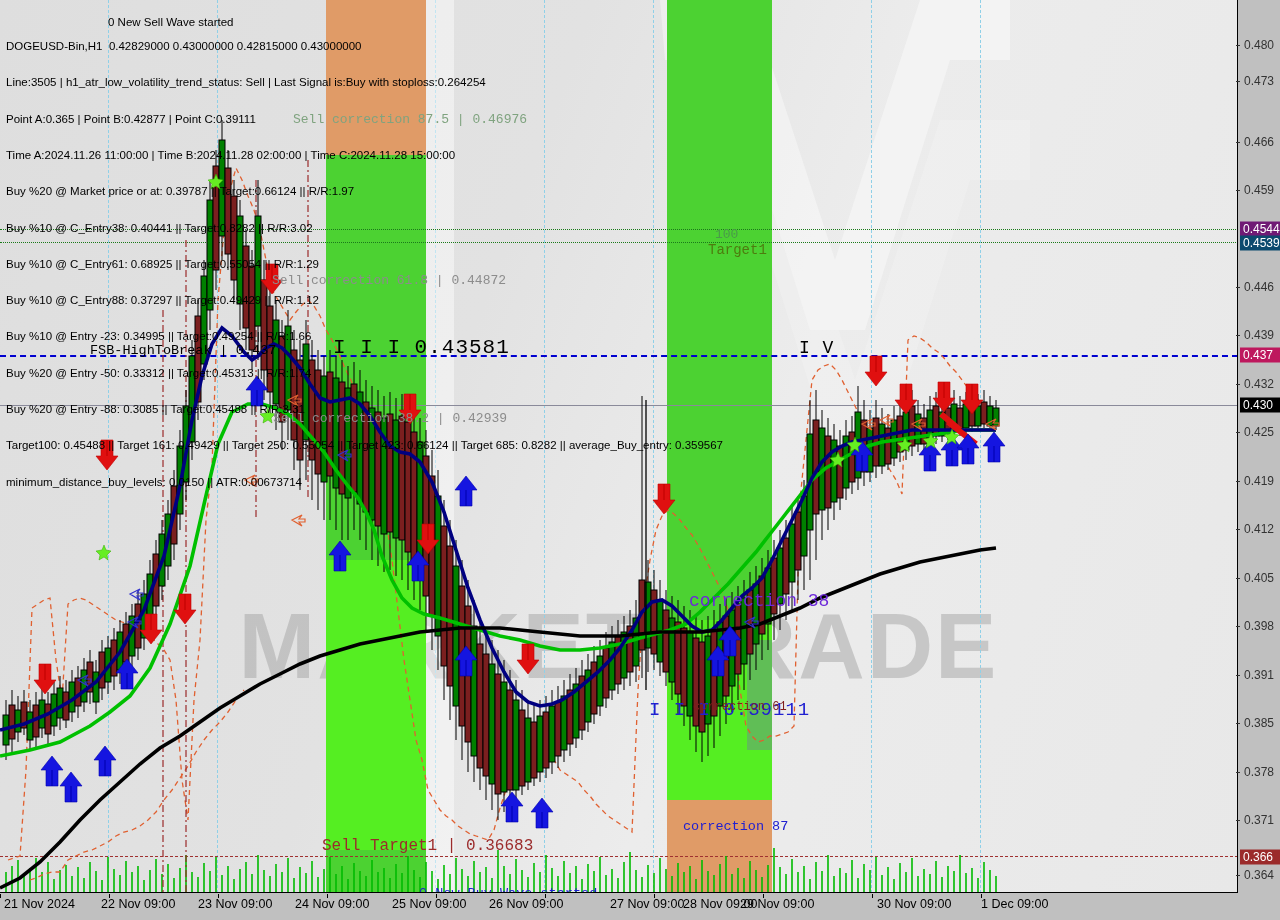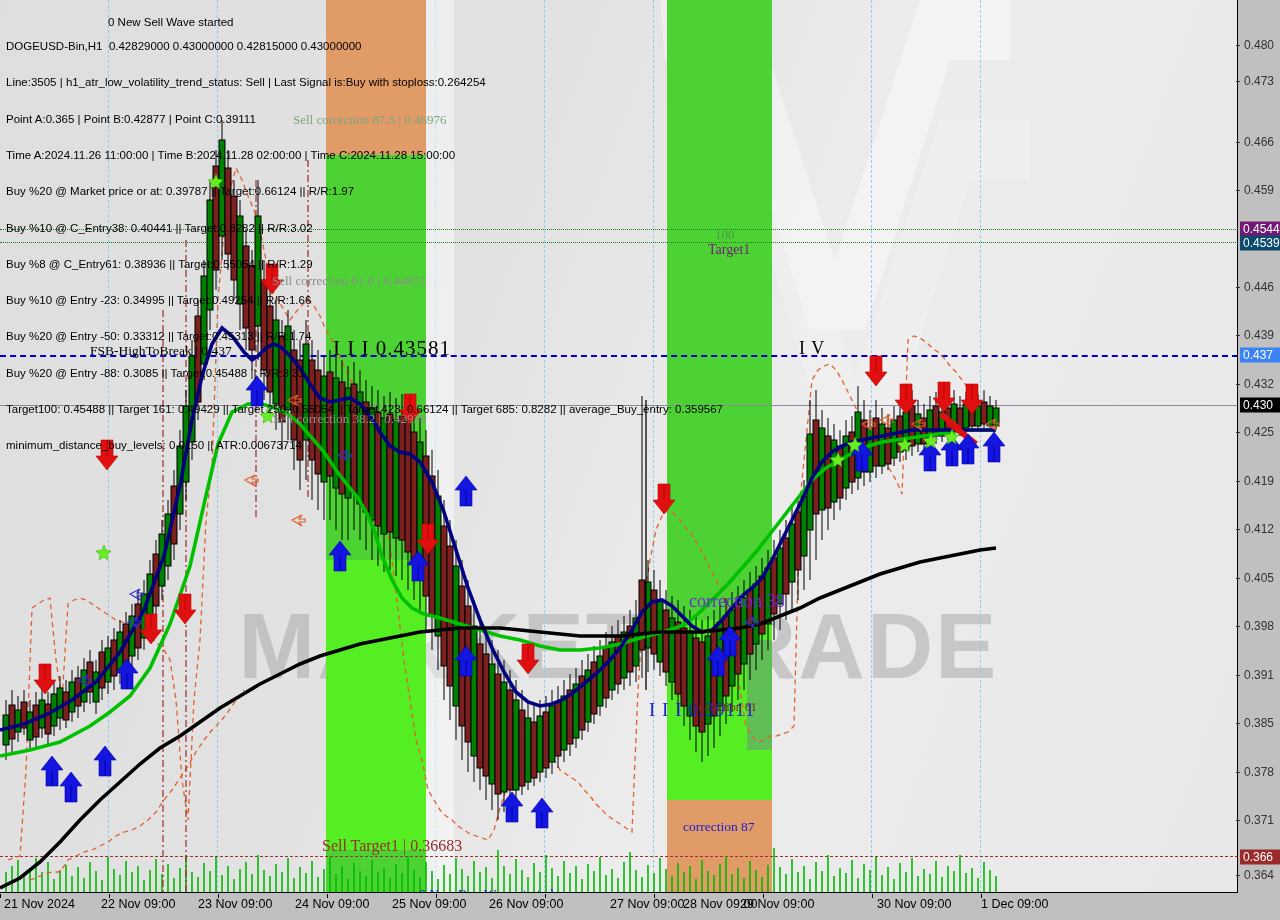--- a/index.html
+++ b/index.html
@@ -73,21 +73,21 @@
   
   #overlap-sell {
     position: absolute; left: 108px; top: 16.2px;
     font-size: 11.5px; color: #000; white-space: pre; z-index: 41;
   }
   
   .annot {
     position: absolute;
     white-space: nowrap;
     z-index: 30;
-    font-family: Liberation Serif, serif;
+    font-family: Liberation Mono, monospace;
   }
   
   #pricescale {
     position: absolute;
     left: 1239px; top: 0;
     width: 41px; height: 893px;
     background: #c0c0c0;
     border-left: 0;
   }
   .ptick {
@@ -814,37 +814,38 @@
       <line x1="646" y1="400" x2="646" y2="690" stroke="#000" stroke-width="1.3"></line>
     </svg>
 
     <div id="header-text">
       <div class="row">DOGEUSD-Bin,H1  0.42829000 0.43000000 0.42815000 0.43000000</div>
       <div class="row">Line:3505 | h1_atr_low_volatility_trend_status: Sell | Last Signal is:Buy with stoploss:0.264254</div>
       <div class="row">Point A:0.365 | Point B:0.42877 | Point C:0.39111</div>
       <div class="row">Time A:2024.11.26 11:00:00 | Time B:2024.11.28 02:00:00 | Time C:2024.11.28 15:00:00</div>
       <div class="row">Buy %20 @ Market price or at: 0.39787 || Target:0.66124 || R/R:1.97</div>
       <div class="row">Buy %10 @ C_Entry38: 0.40441 || Target:0.8282 || R/R:3.02</div>
-      <div class="row">Buy %8 @ C_Entry61: 0.38936 || Target:0.55054 || R/R:1.29</div>
+      <div class="row">Buy %10 @ C_Entry61: 0.68925 || Target:0.55054 || R/R:1.29</div>
+      <div class="row">Buy %10 @ C_Entry88: 0.37297 || Target:0.49429 || R/R:1.12</div>
       <div class="row">Buy %10 @ Entry -23: 0.34995 || Target:0.49254 || R/R:1.66</div>
       <div class="row">Buy %20 @ Entry -50: 0.33312 || Target:0.45313 || R/R:1.74</div>
       <div class="row">Buy %20 @ Entry -88: 0.3085 || Target:0.45488 || R/R:3.31</div>
       <div class="row">Target100: 0.45488 || Target 161: 0.49429 || Target 250: 0.55054 || Target 423: 0.66124 || Target 685: 0.8282 || average_Buy_entry: 0.359567</div>
       <div class="row">minimum_distance_buy_levels: 0.0150 || ATR:0.00673714</div>
     </div>
     <div id="overlap-sell">0 New Sell Wave started</div>
 
     <div class="annot" style="left:272px;top:273px;color:#8c8c8c;font-size:13px;">Sell correction 61.8 | 0.44872</div>
     <div class="annot" style="left:293px;top:112px;color:#7fa37f;font-size:13px;">Sell correction 87.5 | 0.46976</div>
     <div class="annot" style="left:90px;top:343px;color:#000;font-size:13.5px;">FSB-HighToBreak | 0.437</div>
     <div class="annot" style="left:333px;top:336px;color:#000;font-size:21px;letter-spacing:1px;">I I I 0.43581</div>
     <div class="annot" style="left:799px;top:338px;color:#000;font-size:18px;letter-spacing:1px;">I V</div>
     <div class="annot" style="left:273px;top:411px;color:#8c8c8c;font-size:13px;">Sell correction 38.2 | 0.42939</div>
     <div class="annot" style="left:715px;top:227px;color:#4a9a4a;font-size:13px;">100</div>
-    <div class="annot" style="left:708px;top:242px;color:#701a75;font-size:14px;">Target1</div>
+    <div class="annot" style="left:708px;top:242px;color:#4d7c0f;font-size:14px;">Target1</div>
     <div class="annot" style="left:689px;top:591px;color:#6d28d9;font-size:18px;">correction 38</div>
     <div class="annot" style="left:649px;top:699px;color:#2020d0;font-size:19px;letter-spacing:1px;">I I I 0.39111</div>
     <div class="annot" style="left:693px;top:700px;color:#7f1d1d;font-size:12px;">correction 61</div>
     <div class="annot" style="left:683px;top:819px;color:#2020d0;font-size:13.5px;">correction 87</div>
     <div class="annot" style="left:322px;top:837px;color:#9b2b2b;font-size:16px;">Sell Target1 | 0.36683</div>
     <div class="annot" style="left:419px;top:886px;color:#2020d0;font-size:13.5px;">0 New Buy Wave started</div>
   </div>
 
   <div id="pricescale">
     <div class="ptick" style="top:45px">0.480<span class="dash"></span></div>
@@ -860,21 +861,21 @@
     <div class="ptick" style="top:578px">0.405<span class="dash"></span></div>
     <div class="ptick" style="top:626px">0.398<span class="dash"></span></div>
     <div class="ptick" style="top:675px">0.391<span class="dash"></span></div>
     <div class="ptick" style="top:723px">0.385<span class="dash"></span></div>
     <div class="ptick" style="top:772px">0.378<span class="dash"></span></div>
     <div class="ptick" style="top:820px">0.371<span class="dash"></span></div>
     <div class="ptick" style="top:875px">0.364<span class="dash"></span></div>
 
     <div class="plabel" style="top:229px;background:#701a75;">0.4544</div>
     <div class="plabel" style="top:243px;background:#0c4a6e;">0.4539</div>
-    <div class="plabel" style="top:355px;background:#3b82f6;">0.437</div>
+    <div class="plabel" style="top:355px;background:#be185d;">0.437</div>
     <div class="plabel" style="top:405px;background:#000000;">0.430</div>
     <div class="plabel" style="top:857px;background:#9b2b2b;">0.366</div>
   </div>
 
   <div id="timescale">
     <div class="tmark" style="left:0px"></div>
     <div class="tmark" style="left:109px"></div>
     <div class="tmark" style="left:218px"></div>
     <div class="tmark" style="left:327px"></div>
     <div class="tmark" style="left:436px"></div>

